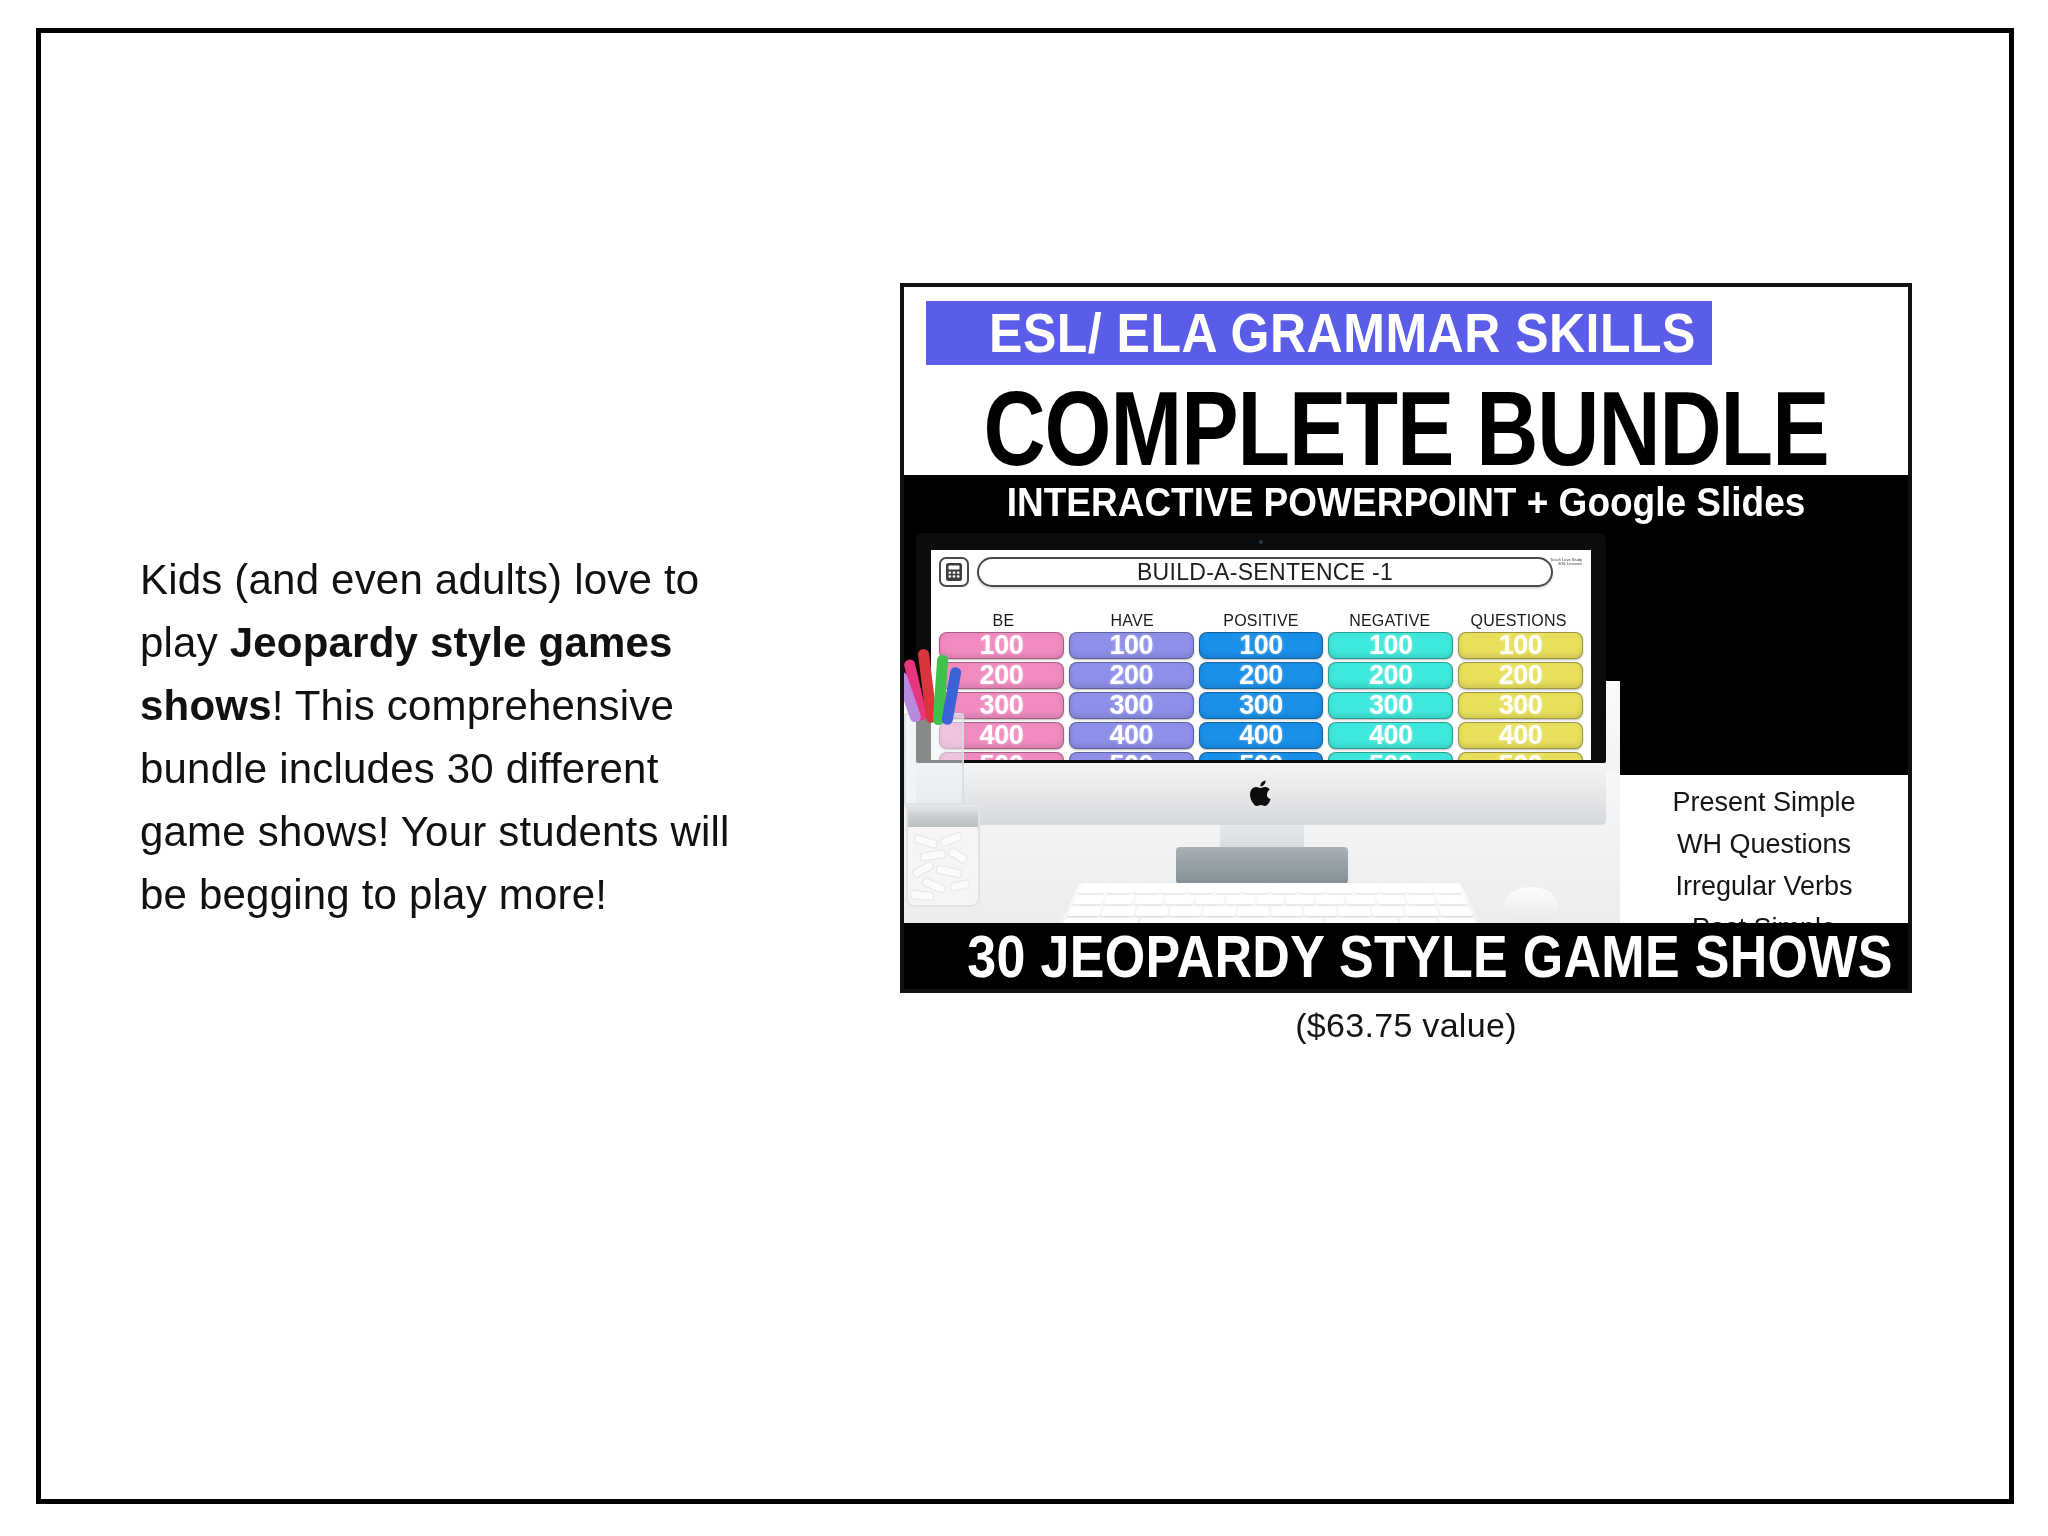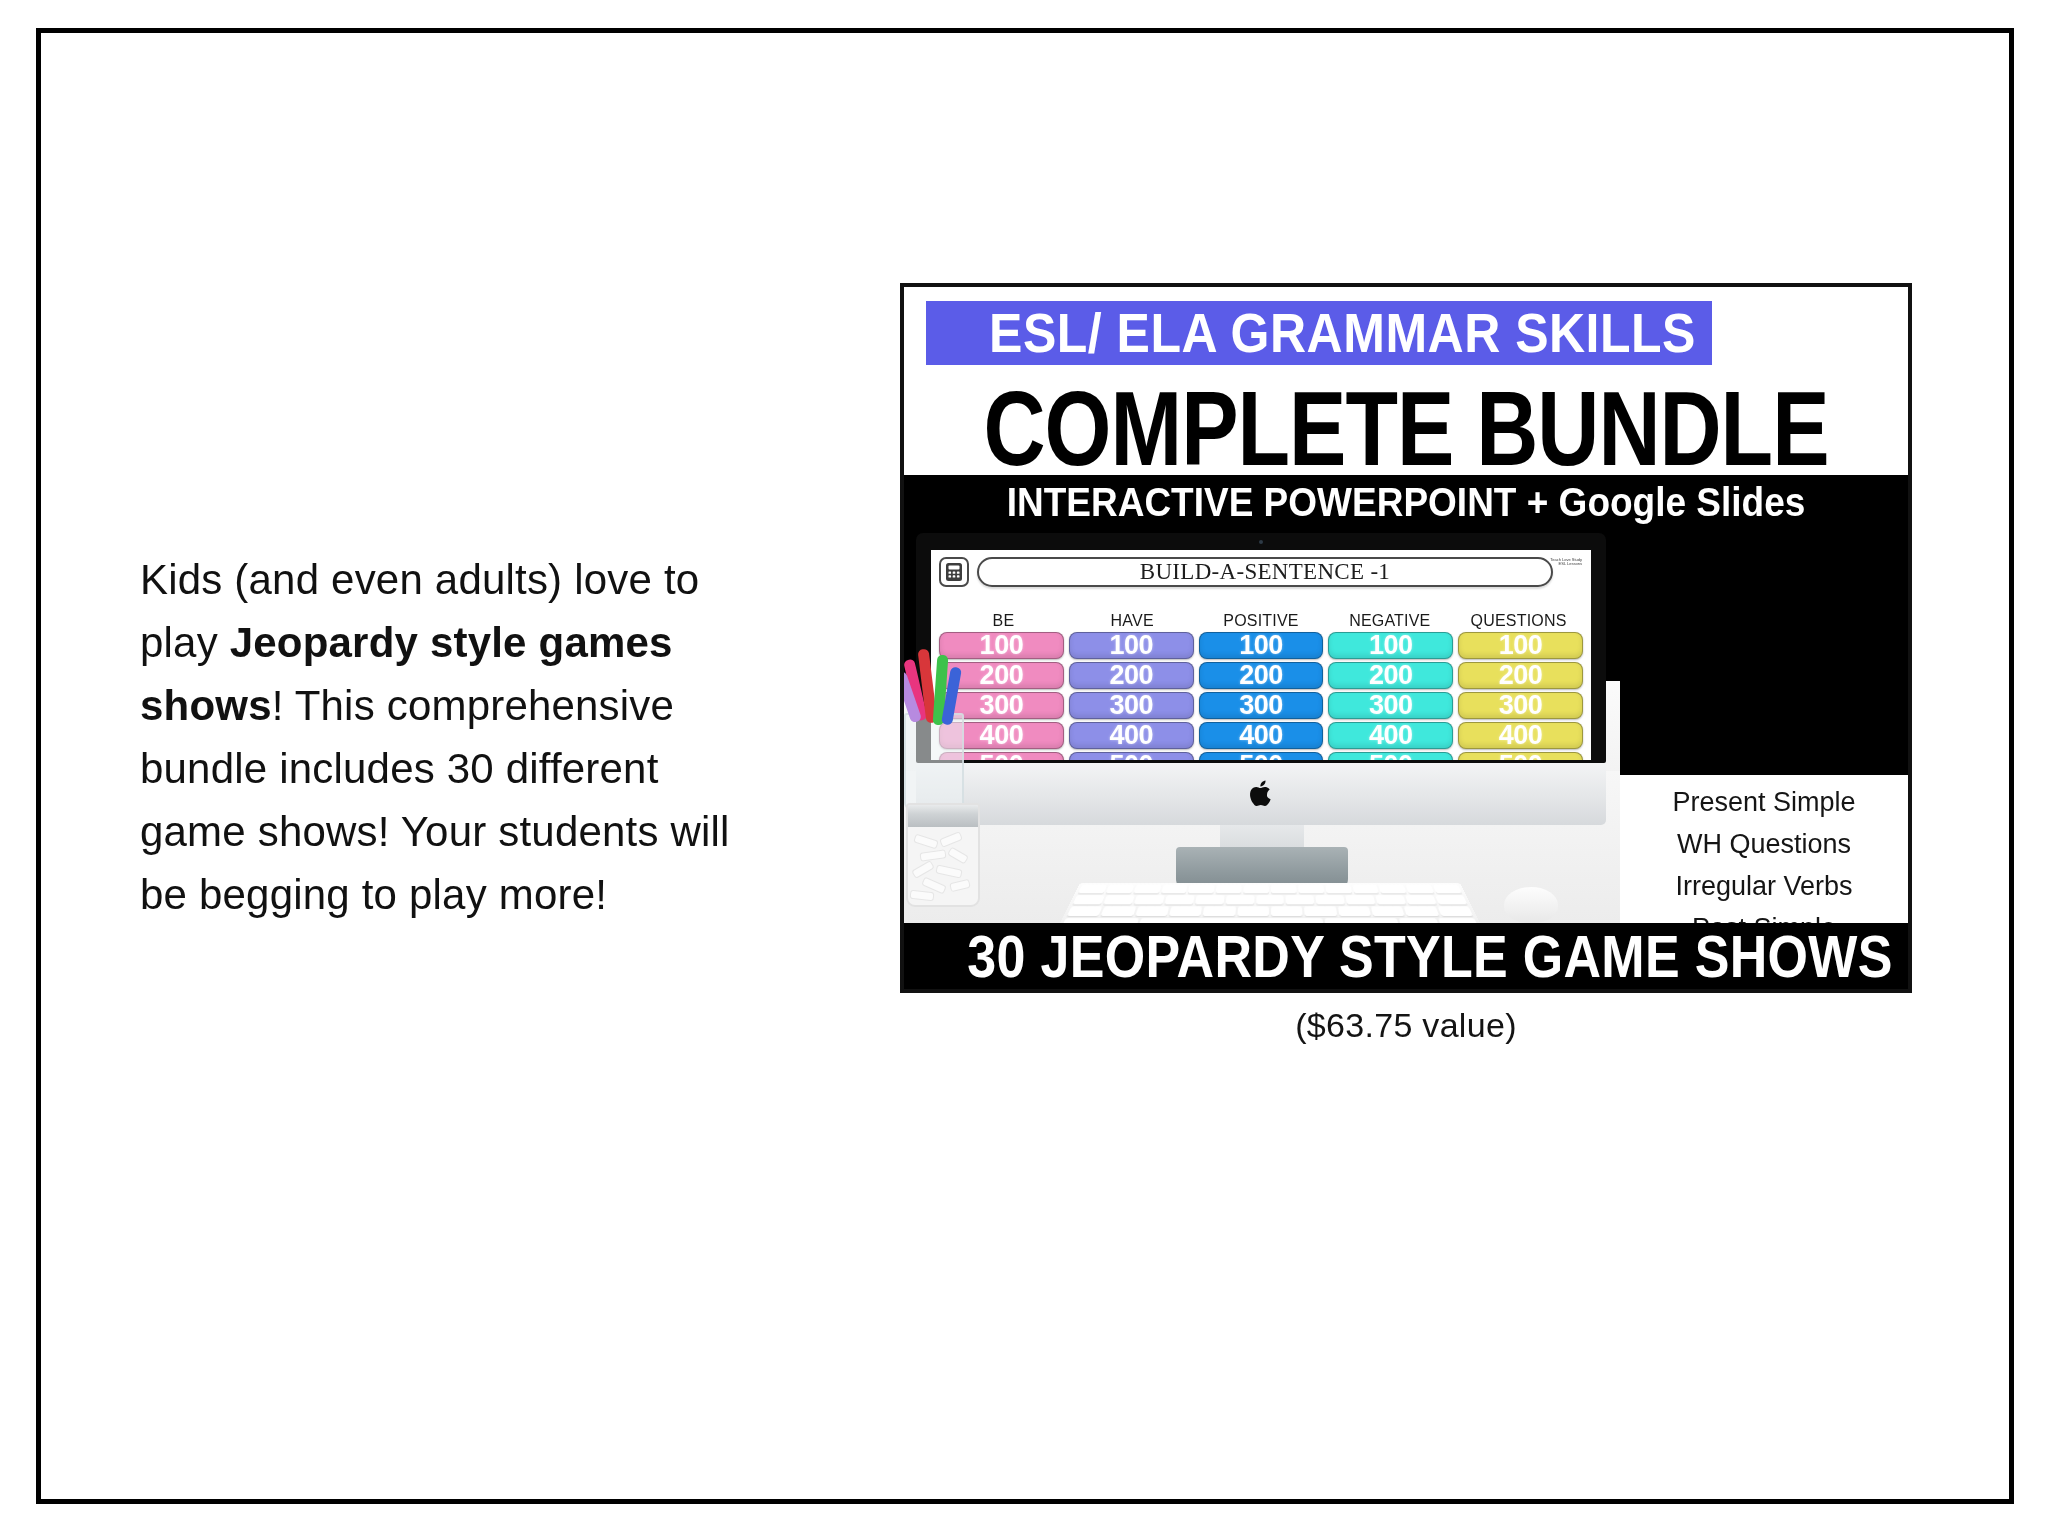--- a/index.html
+++ b/index.html
@@ -409,21 +409,20 @@
   }
   #board-title-box {
     flex: 1 1 auto;
     height: 30px;
     border: 2px solid #4a4a4a;
     border-radius: 15px;
     background: #ffffff;
     display: flex; align-items: center; justify-content: center;
     margin-right: 30px;
     box-shadow: 0 2px 2px rgba(0,0,0,0.14);
-    font-family: Liberation Serif, serif;
   }
   #board-title-box span {
     font-size: 23px;
     color: #1d1d1d;
     letter-spacing: 0.3px;
     white-space: nowrap;
   }
   #watermark {
     position: absolute;
     right: 9px;

